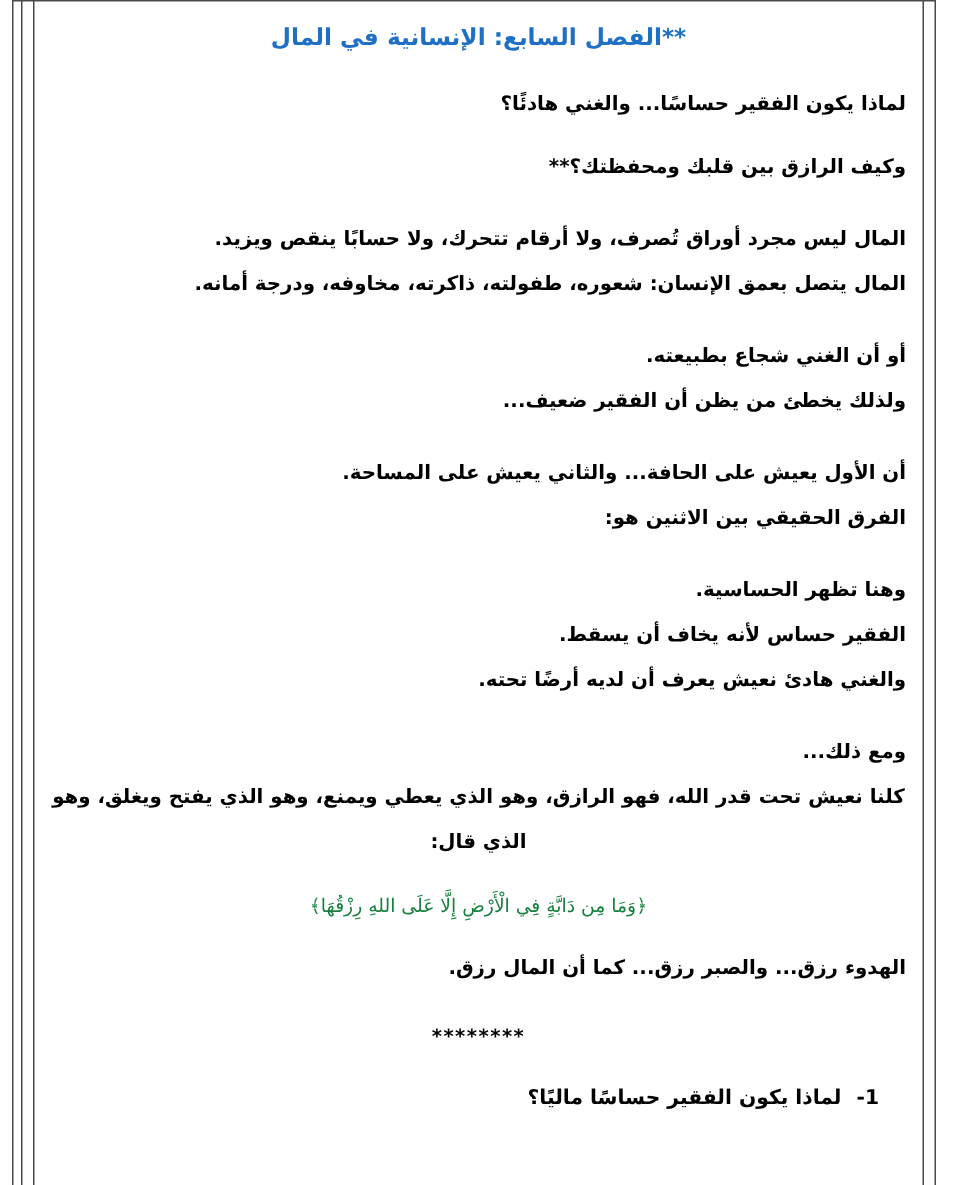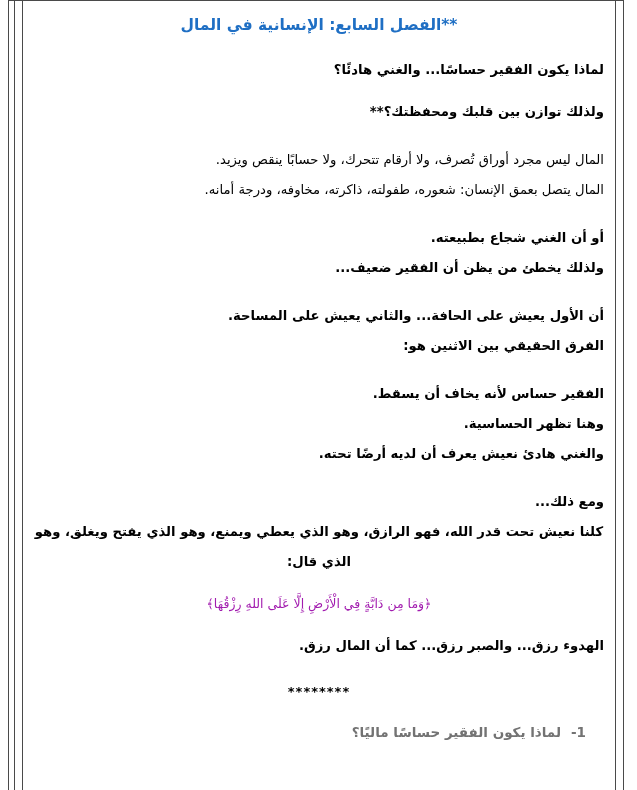--- a/index.html
+++ b/index.html
@@ -68,48 +68,48 @@
 
   .line {
     font-size: 13.2px;
     line-height: 30px;
     color: #000000;
     font-weight: bold;
     margin: 0;
     white-space: nowrap;
   }
 
-  .line.normal { font-weight: normal; }
+  .line.normal { font-weight: bold; }
 
   .line.wrapping { white-space: normal; text-align: center; }
 
   .gap-sm { height: 12px; }
   .gap-md { height: 18px; }
 
   .verse {
     text-align: center;
     font-size: 12.5px;
     line-height: 30px;
     font-weight: normal;
-    color: #a21caf;
+    color: #15803d;
     margin: 0;
   }
 
   .separator {
     text-align: center;
     font-size: 13px;
     font-weight: bold;
     line-height: 26px;
     color: #000000;
     letter-spacing: 1px;
     margin: 0;
   }
 
   .heading-red {
-    color: #737373;
+    color: #000000;
     font-weight: bold;
     font-size: 13.5px;
     line-height: 30px;
     margin: 0;
     text-align: right;
     padding-right: 18px;
   }
   .heading-red .num { margin-left: 10px; }
 </style>
 </head>
@@ -124,21 +124,21 @@
 
 <div class="doc">
 
   <div class="title">**الفصل السابع: الإنسانية في المال</div>
 
   <div class="gap-md"></div>
 
   <div class="block">
     <p class="line">لماذا يكون الفقير حساسًا... والغني هادئًا؟</p>
     <div class="gap-sm"></div>
-    <p class="line">ولذلك توازن بين قلبك ومحفظتك؟**</p>
+    <p class="line">وكيف الرازق بين قلبك ومحفظتك؟**</p>
   </div>
 
   <div class="gap-md"></div>
 
   <div class="block">
     <p class="line normal">المال ليس مجرد أوراق تُصرف، ولا أرقام تتحرك، ولا حسابًا ينقص ويزيد.</p>
     <p class="line normal">المال يتصل بعمق الإنسان: شعوره، طفولته، ذاكرته، مخاوفه، ودرجة أمانه.</p>
   </div>
 
   <div class="gap-md"></div>
@@ -151,22 +151,22 @@
   <div class="gap-md"></div>
 
   <div class="block">
     <p class="line">أن الأول يعيش على الحافة... والثاني يعيش على المساحة.</p>
     <p class="line">الفرق الحقيقي بين الاثنين هو:</p>
   </div>
 
   <div class="gap-md"></div>
 
   <div class="block">
+    <p class="line">وهنا تظهر الحساسية.</p>
     <p class="line">الفقير حساس لأنه يخاف أن يسقط.</p>
-    <p class="line">وهنا تظهر الحساسية.</p>
     <p class="line">والغني هادئ نعيش يعرف أن لديه أرضًا تحته.</p>
   </div>
 
   <div class="gap-md"></div>
 
   <div class="block">
     <p class="line">ومع ذلك...</p>
     <p class="line wrapping">كلنا نعيش تحت قدر الله، فهو الرازق، وهو الذي يعطي ويمنع، وهو الذي يفتح ويغلق، وهو الذي قال:</p>
   </div>
 

